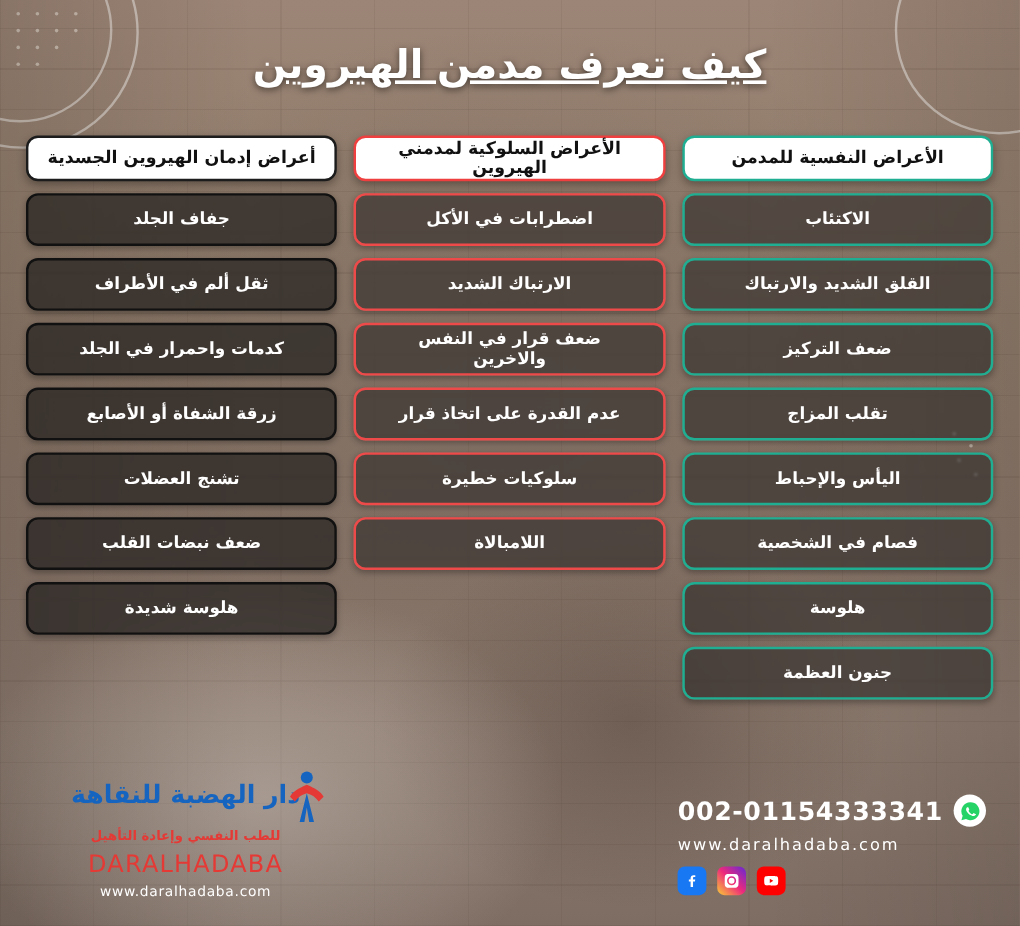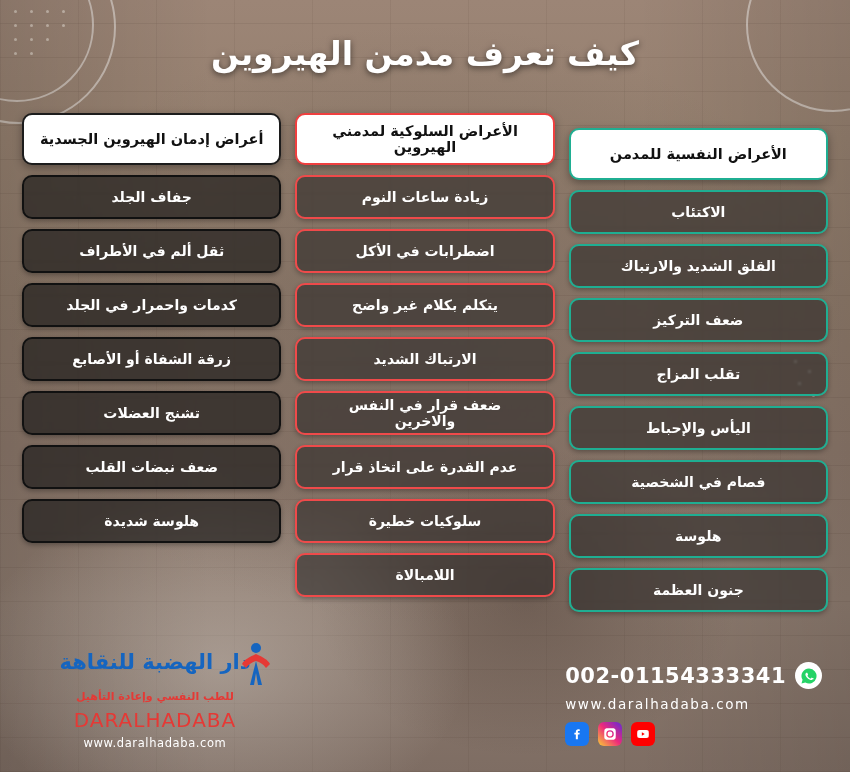--- a/index.html
+++ b/index.html
@@ -36,35 +36,36 @@
   .dots span{position:absolute;width:3px;height:3px;border-radius:50%;background:#efe7dd;}
 
   .corner-arc{position:absolute;border:2px solid rgba(255,255,255,.45);border-radius:50%;pointer-events:none;}
 
   h1.title{
     position:absolute;top:34px;left:0;right:0;text-align:center;
     margin:0;color:#ffffff;font-size:33px;font-weight:bold;
     letter-spacing:0px;
     text-shadow:0 2px 6px rgba(0,0,0,.55);
     z-index:5;
+    text-decoration:underline;
   }
 
   .columns{
     position:absolute;top:113px;left:22px;right:22px;
     display:flex;flex-direction:row;gap:14px;z-index:4;
   }
   .col{flex:1;display:flex;flex-direction:column;gap:10px;}
 
   .col-head{
-    height:52px;border-radius:10px;display:flex;align-items:center;justify-content:center;
+    height:38px;border-radius:10px;display:flex;align-items:center;justify-content:center;
     background:#ffffff;color:#111;font-size:14.5px;font-weight:bold;
     box-shadow:0 3px 8px rgba(0,0,0,.35);
     text-align:center;padding:0 8px;box-sizing:border-box;
   }
-  .col-head.green{border:2.5px solid #1fae92;margin-top:15px;}
+  .col-head.green{border:2.5px solid #1fae92;}
   .col-head.red{border:2.5px solid #ef3f3f;}
   .col-head.dark{border:2.5px solid #1c1c1c;}
 
   .item{
     height:44px;border-radius:10px;display:flex;align-items:center;justify-content:center;
     color:#ffffff;font-size:14px;font-weight:bold;text-align:center;
     padding:0 20px;box-sizing:border-box;
     background:rgba(35,33,32,.55);
     backdrop-filter:blur(1px);
     box-shadow:0 2px 5px rgba(0,0,0,.30);
@@ -141,23 +142,21 @@
       <div class="item green">ضعف التركيز</div>
       <div class="item green">تقلب المزاج</div>
       <div class="item green">اليأس والإحباط</div>
       <div class="item green">فصام في الشخصية</div>
       <div class="item green">هلوسة</div>
       <div class="item green">جنون العظمة</div>
     </div>
 
     <div class="col">
       <div class="col-head red">الأعراض السلوكية لمدمني الهيروين</div>
-      <div class="item red">زيادة ساعات النوم</div>
       <div class="item red">اضطرابات في الأكل</div>
-      <div class="item red">يتكلم بكلام غير واضح</div>
       <div class="item red">الارتباك الشديد</div>
       <div class="item red">ضعف قرار في النفس والاخرين</div>
       <div class="item red">عدم القدرة على اتخاذ قرار</div>
       <div class="item red">سلوكيات خطيرة</div>
       <div class="item red">اللامبالاة</div>
     </div>
 
     <div class="col">
       <div class="col-head dark">أعراض إدمان الهيروين الجسدية</div>
       <div class="item dark">جفاف الجلد</div>

